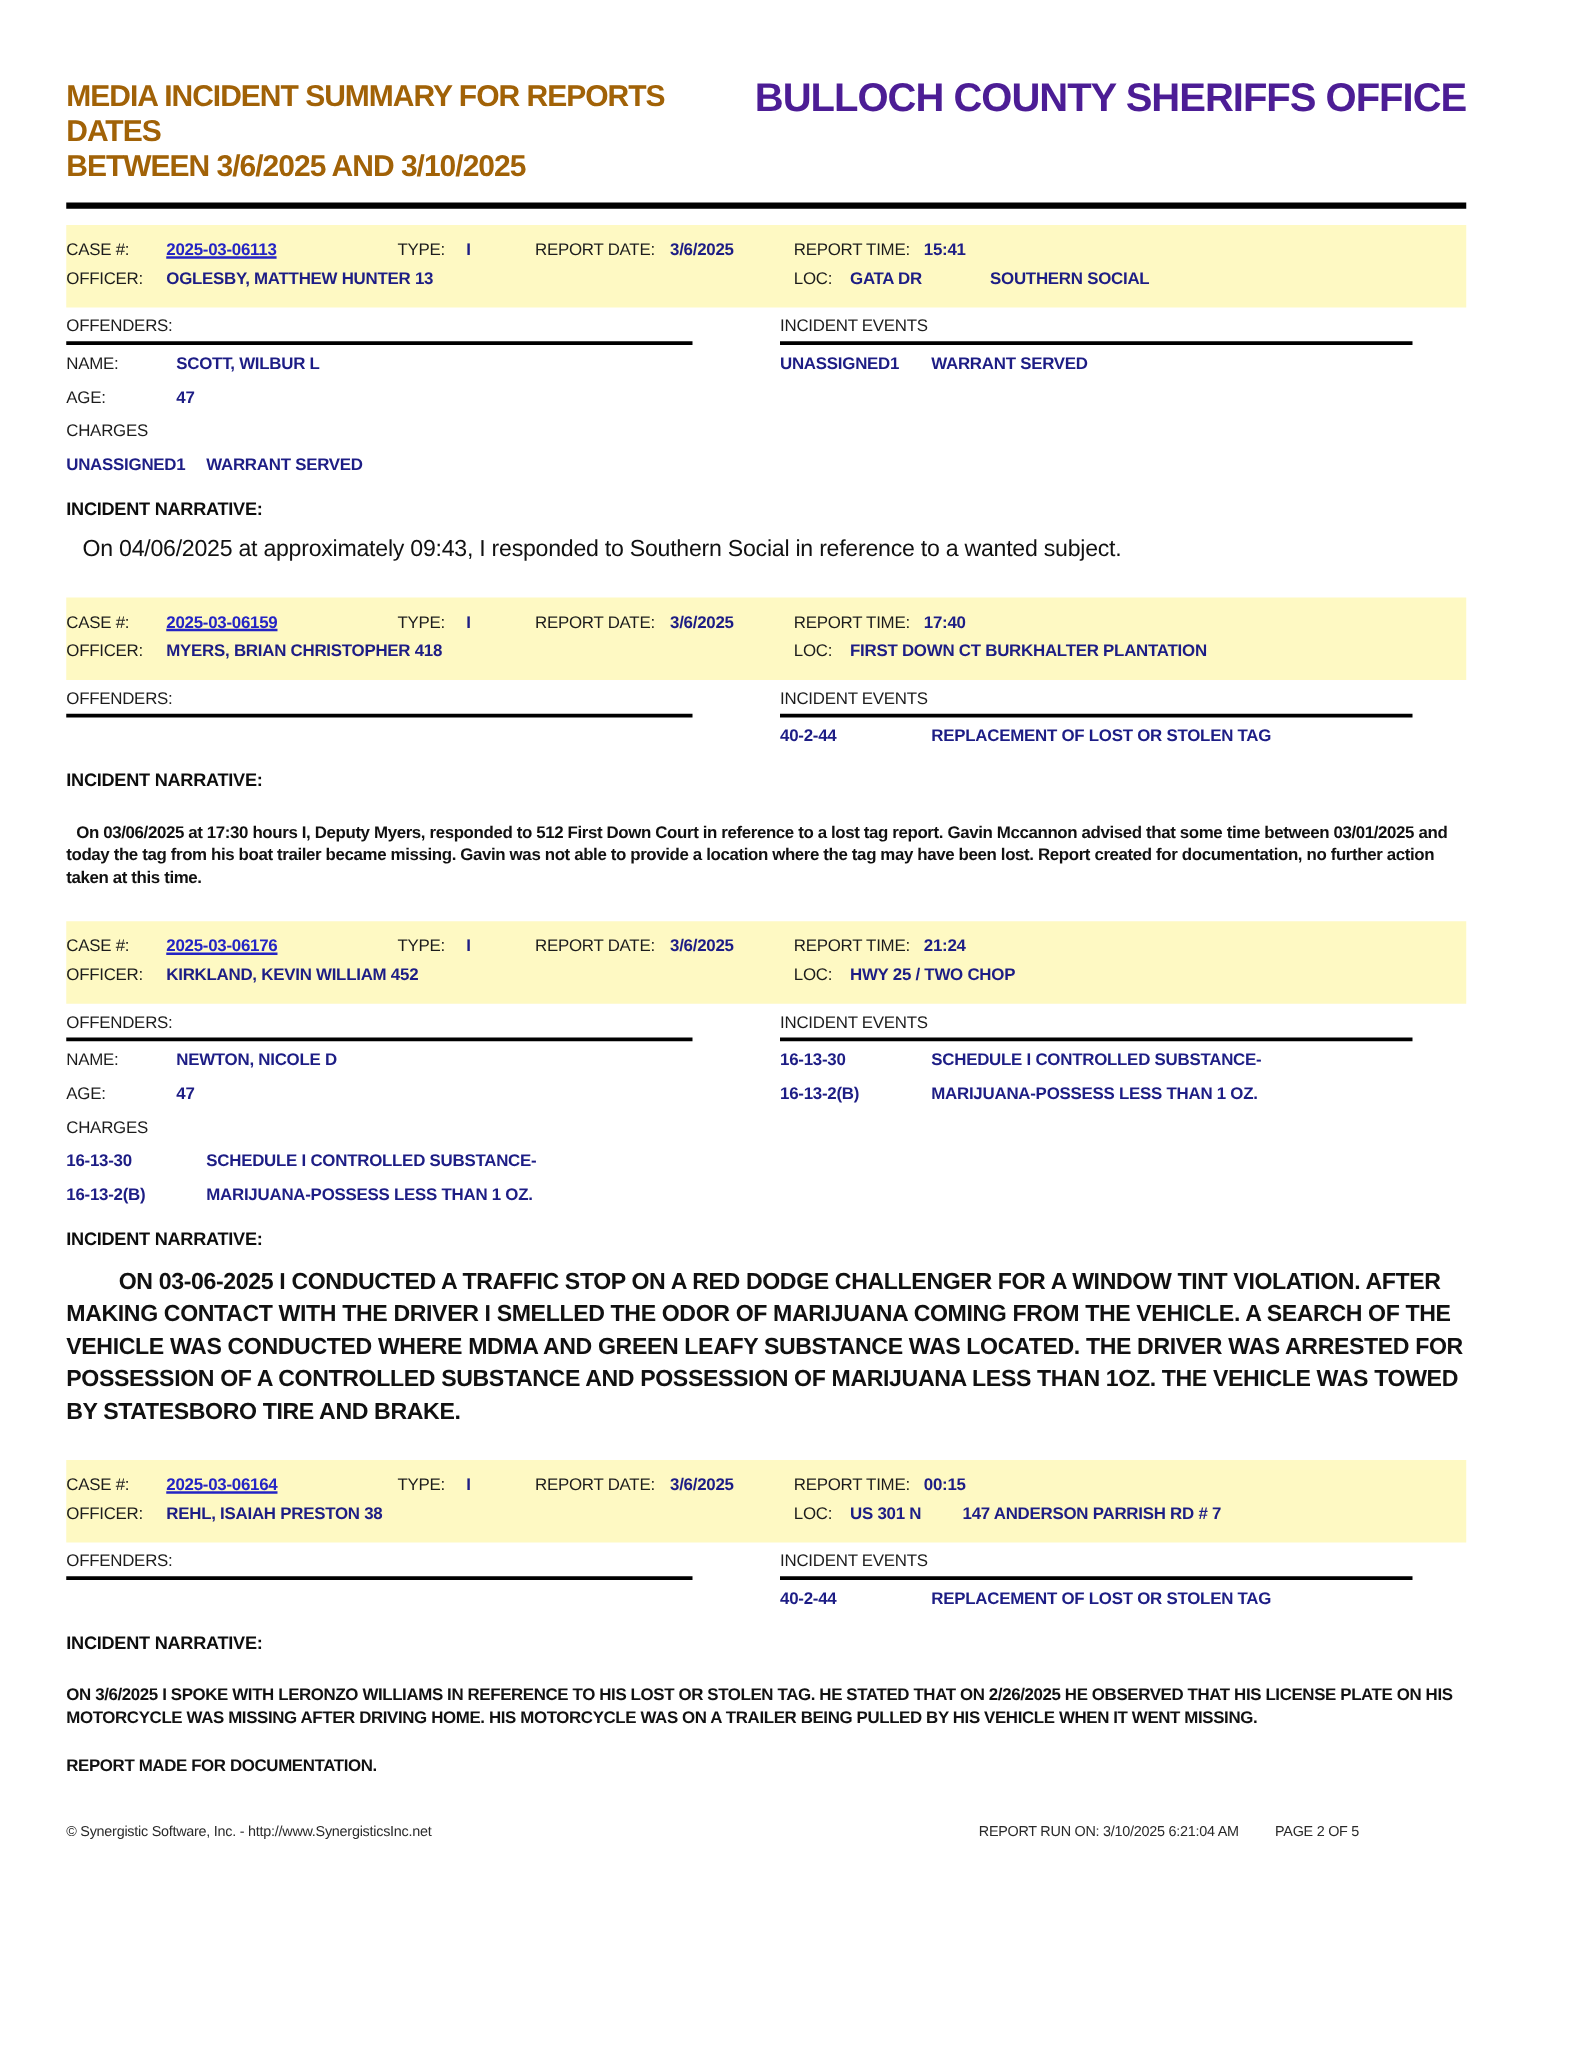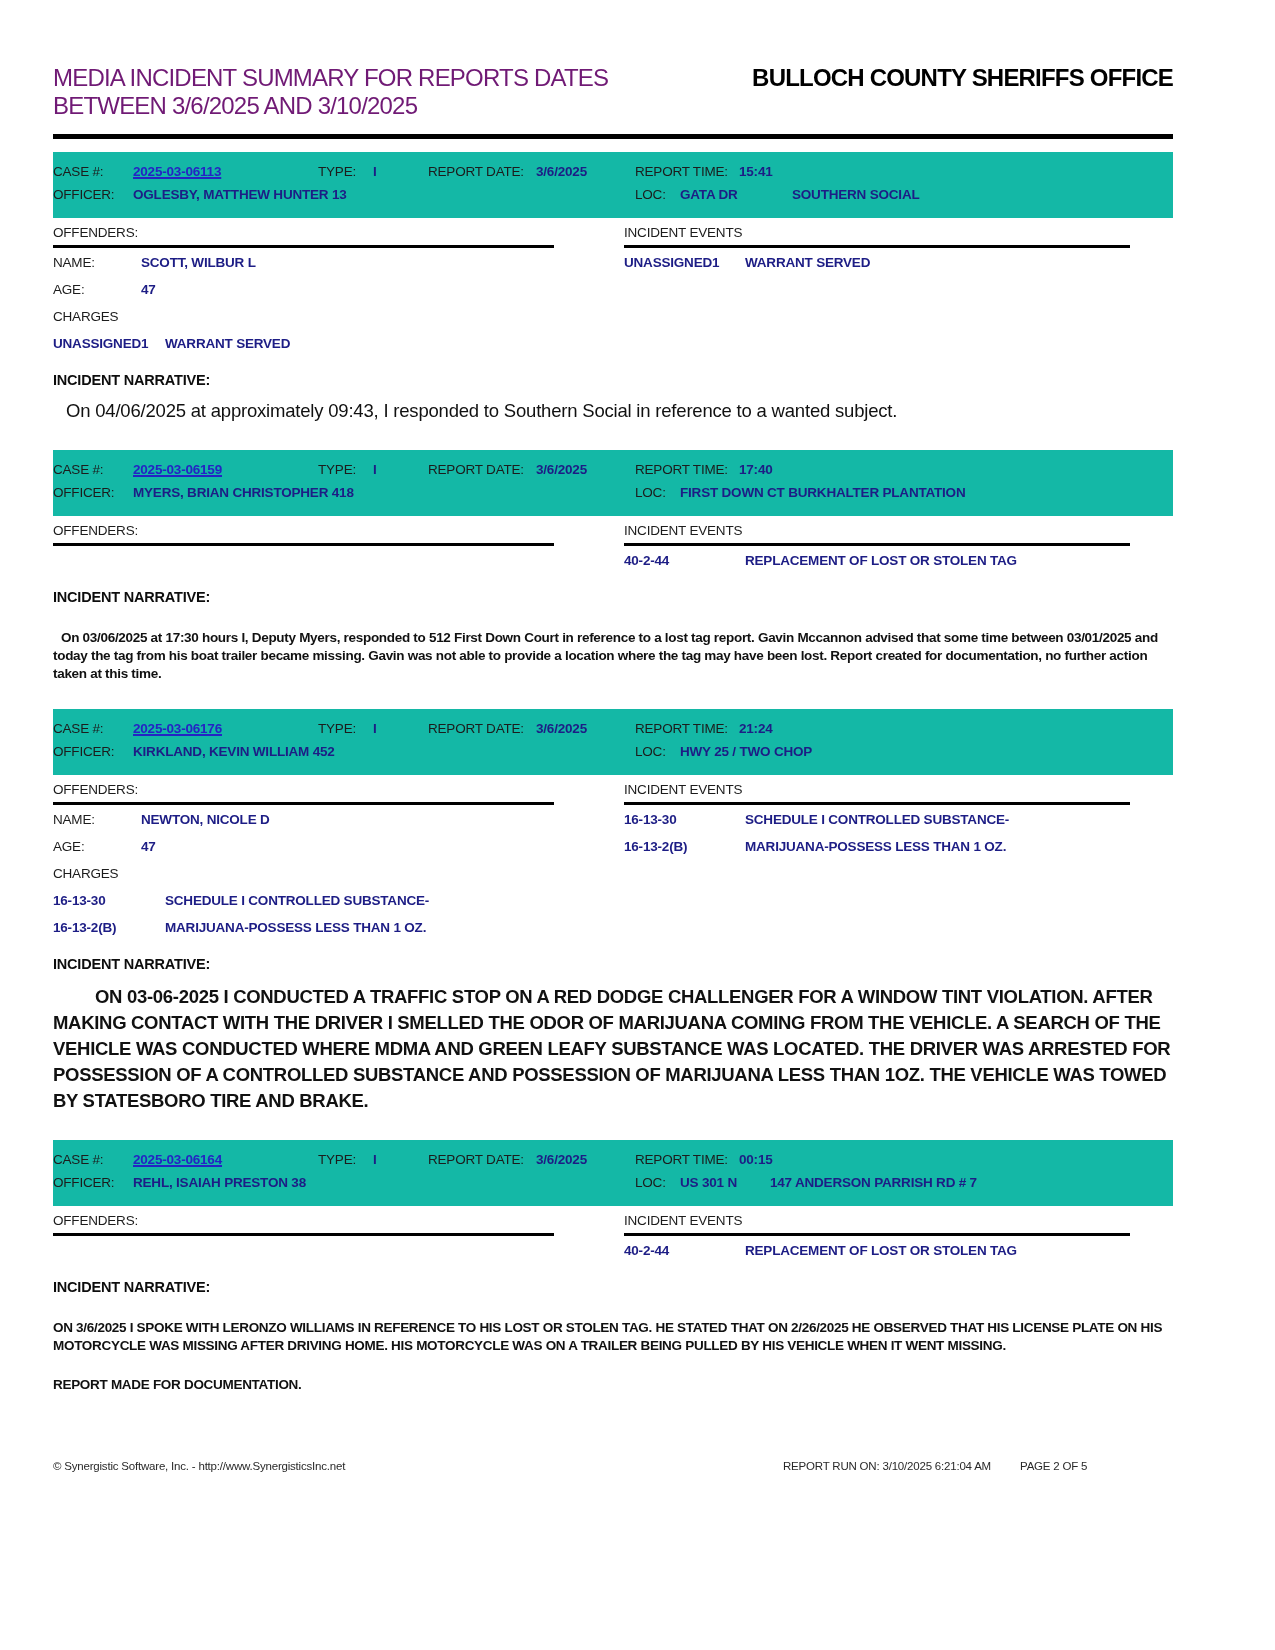--- a/index.html
+++ b/index.html
@@ -7,26 +7,26 @@
     width:1275px;height:1650px;
     font-family:"Liberation Sans", sans-serif;
     color:#1c1c1c;
     letter-spacing:-0.2px;
   }
   .page{position:relative;width:1275px;height:1650px;overflow:hidden;background:#fff;}
   .content{position:absolute;left:53px;top:0;width:1120px;}
 
   
   .hdr{display:flex;justify-content:space-between;align-items:flex-start;margin-top:64px;}
-  .hdr-title{font-weight:normal;font-size:24px;line-height:28px;letter-spacing:-0.8px;color:#701a75;max-width:640px;}
-  .hdr-agency{font-weight:bold;font-size:24px;line-height:28px;letter-spacing:-0.8px;color:#000000;white-space:nowrap;}
+  .hdr-title{font-weight:bold;font-size:24px;line-height:28px;letter-spacing:-0.8px;color:#a16207;max-width:640px;}
+  .hdr-agency{font-weight:bold;font-size:32px;line-height:28px;letter-spacing:-0.8px;color:#4c1d95;white-space:nowrap;}
   .top-rule{height:5px;background:#000;margin-top:14px;}
 
   
-  .band{background:#14b8a6;margin-top:26px;padding:10px 0 10px 0;}
+  .band{background:#fef9c3;margin-top:26px;padding:10px 0 10px 0;}
   .band.first{margin-top:13px;}
   .brow{position:relative;height:23px;}
   .brow span, .brow a{position:absolute;top:2px;white-space:nowrap;}
   .lbl{font-size:13.5px;color:#1c1c1c;}
   .val{font-size:13.5px;font-weight:bold;color:#1d1d85;}
   .case-link{font-size:13.5px;font-weight:bold;color:#2424c4;text-decoration:underline;text-decoration-thickness:2px;cursor:pointer;}
   .px0{left:0}.px80{left:80px}.px265{left:265px}.px320{left:320px}.px375{left:375px}
   .px483{left:483px}.px582{left:582px}.px686{left:686px}.px627{left:627px}
   .px739{left:739px}.px717{left:717px}.px87{left:88px}.px112{left:112px}.px121{left:121px}
 

